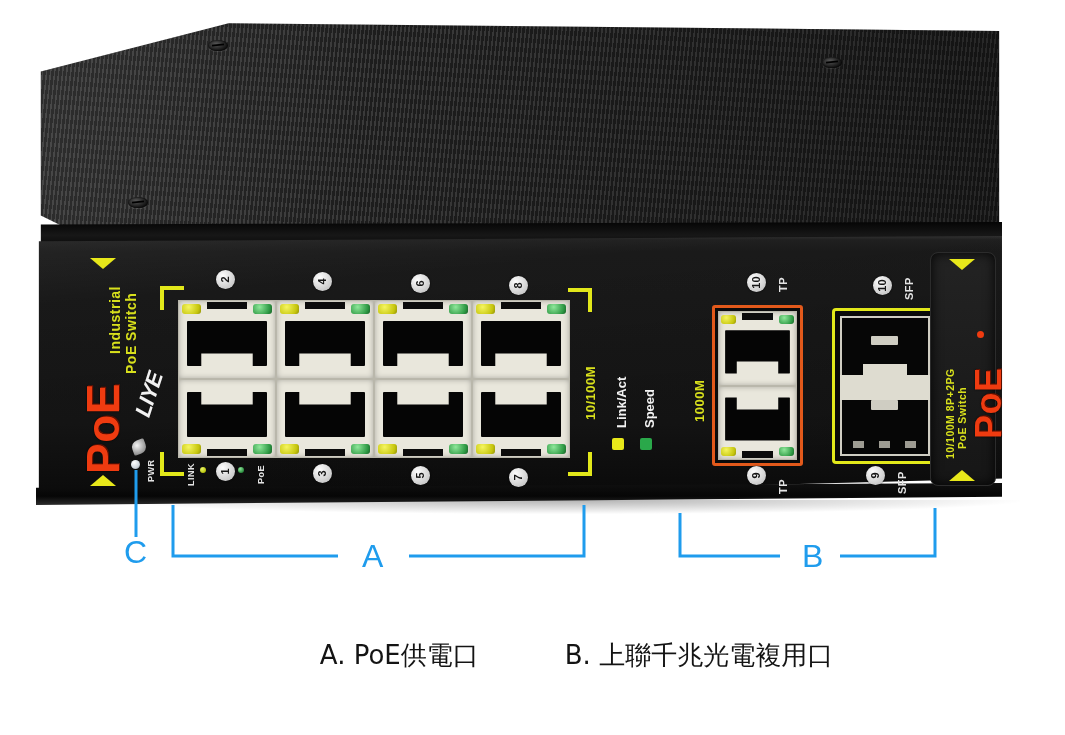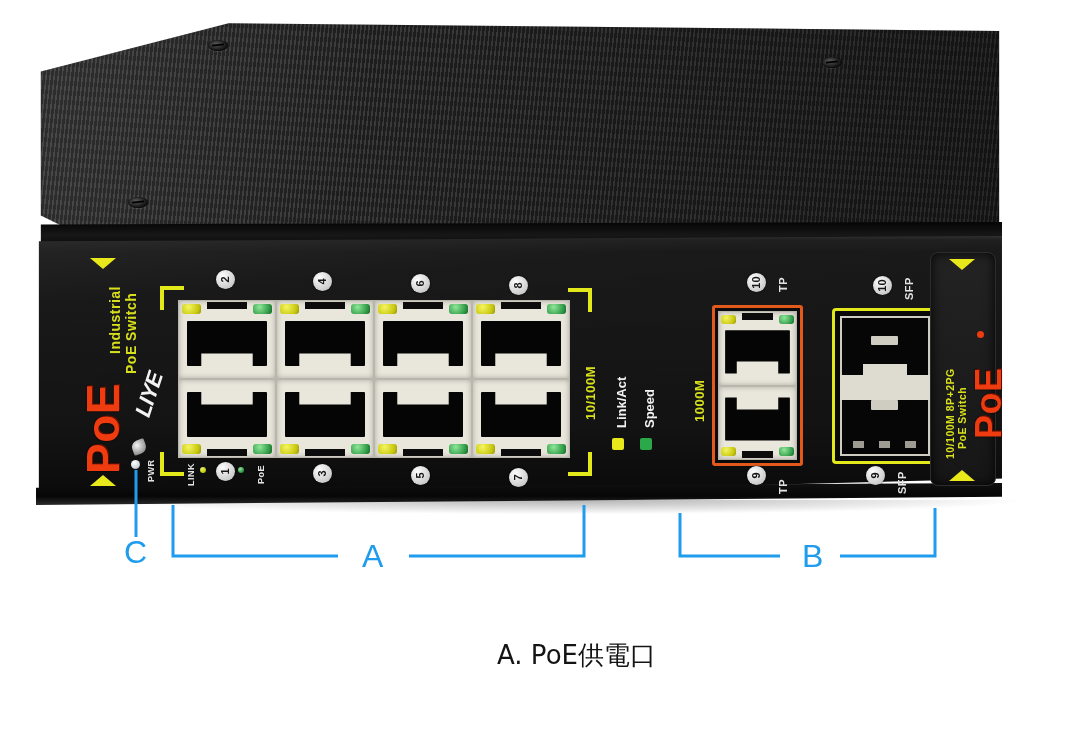--- a/index.html
+++ b/index.html
@@ -348,15 +348,16 @@
       <path d="M840 556 L935 556 L935 508"></path>
     </g>
   </svg>
 
   <div class="albl" style="left:124px;top:536px;">C</div>
   <div class="albl" style="left:362px;top:540px;">A</div>
   <div class="albl" style="left:802px;top:540px;">B</div>
 
   <div id="caption">
     <div class="capitem">A. PoE供電口</div>
+    <div class="capitem">B. 上聯千兆光電複用口</div>
   </div>
 
 </div>
 
 </body></html>

